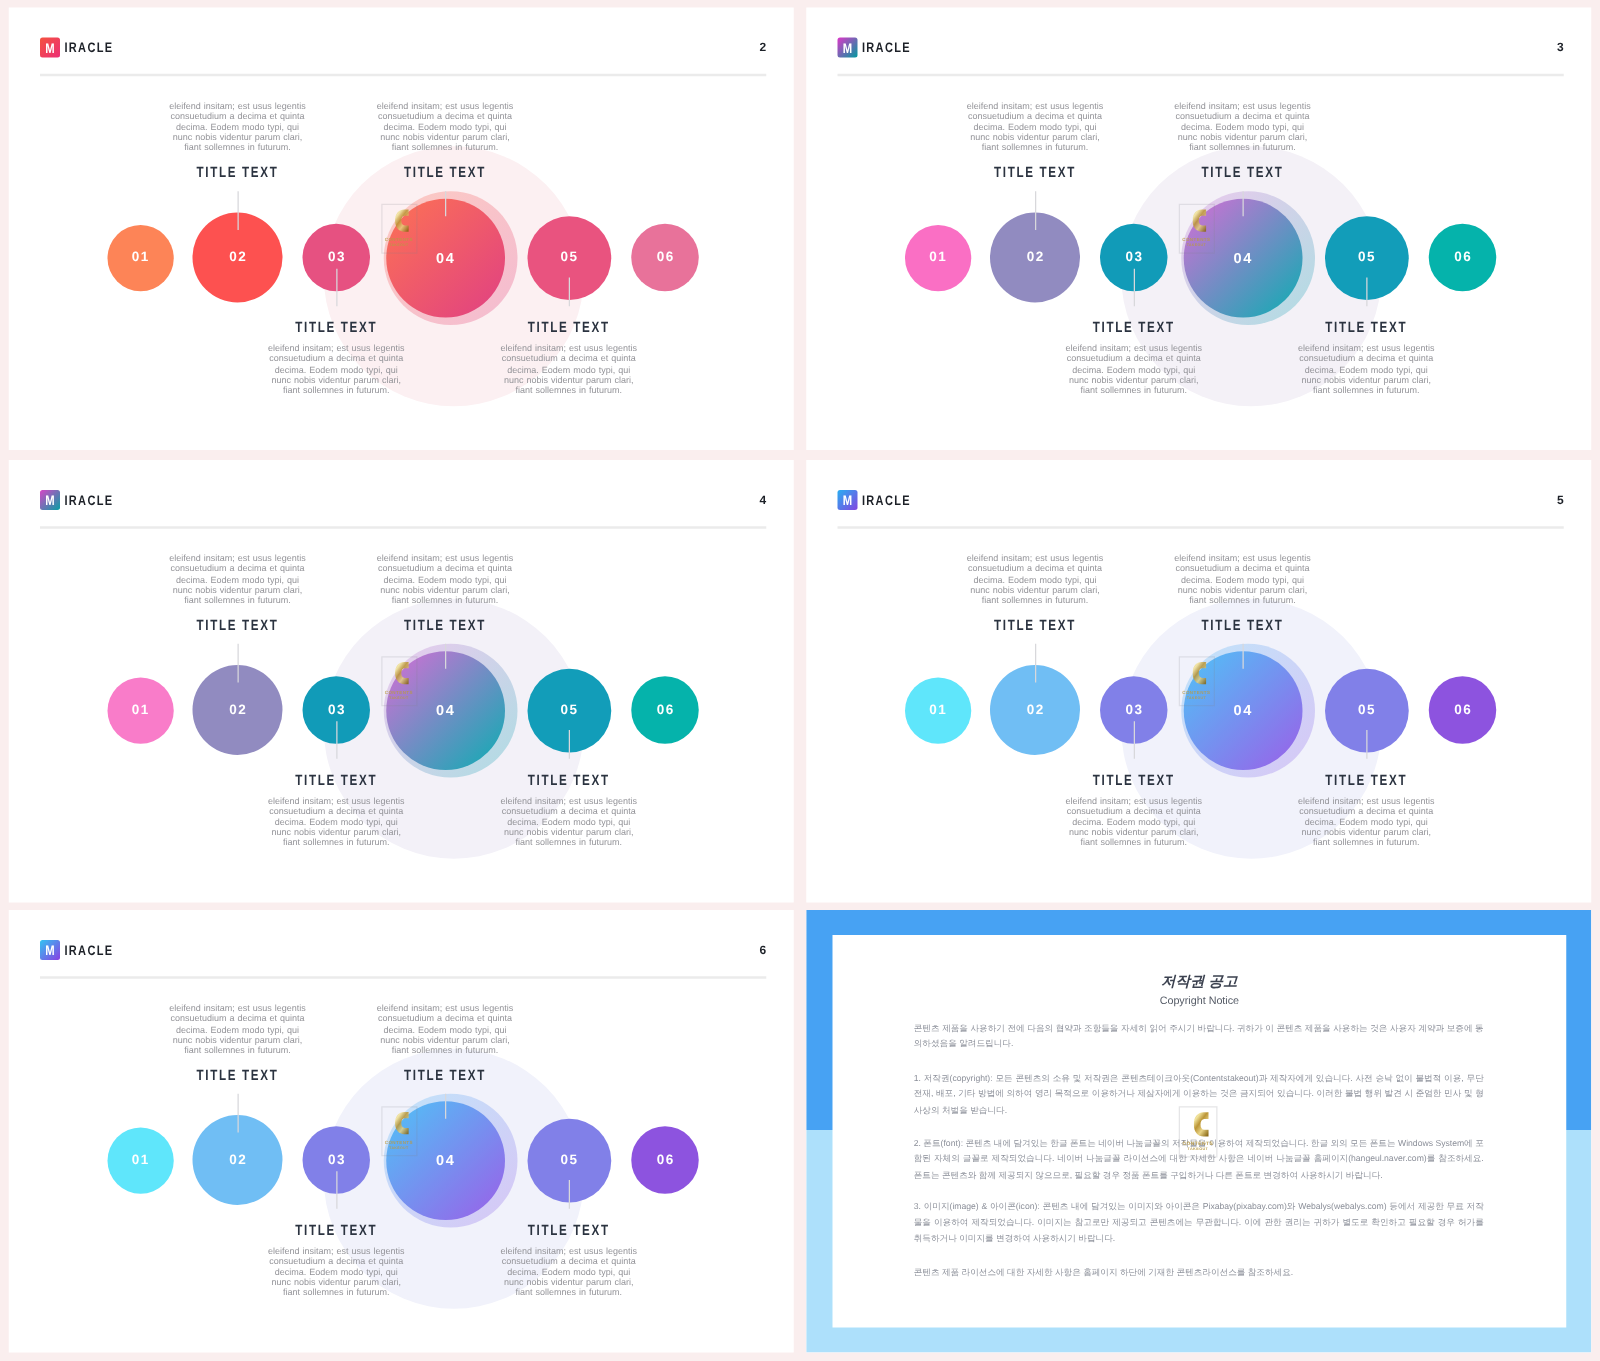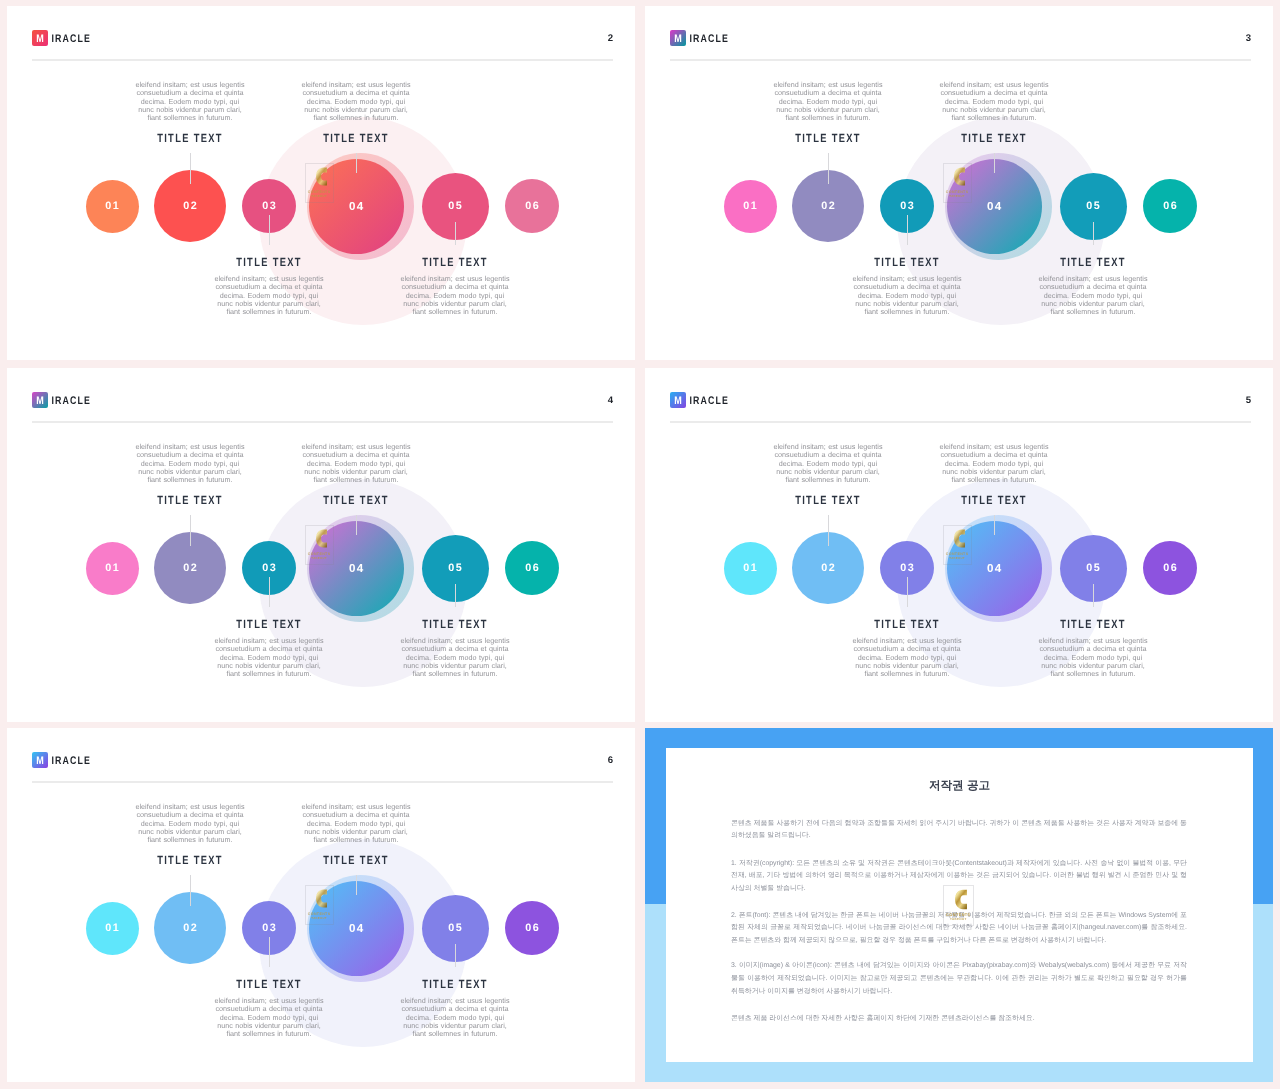--- a/index.html
+++ b/index.html
@@ -448,21 +448,22 @@
         <div>eleifend insitam; est usus legentis</div>
         <div>consuetudium a decima et quinta</div>
         <div>decima. Eodem modo typi, qui</div>
         <div>nunc nobis videntur parum clari,</div>
         <div>fiant sollemnes in futurum.</div>
       </div>
     </div>
     <div class="slide" style="left: 645px; top: 728px; width: 628px; height: 354px;">
       <div class="cp-frame" style="background: linear-gradient(rgb(71, 162, 243) 0%, rgb(71, 162, 243) 49.8%, rgb(173, 224, 251) 49.8%, rgb(173, 224, 251) 100%);"></div>
       <div class="cp-inner" style="inset: 20px 20px 20px 21px;">
-        <div class="cp-title" style="position: absolute; left: 0px; right: 0px; top: 30.5px; font-size: 11.6px; line-height: 13px;">저작권 공고</div>
+        <div class="cp-title" style="position: absolute; left: 0px; right: 0px; top: 30.5px; font-size: 11.6px; line-height: 13px; font-style: italic;">저작권 공고</div>
+        <div class="cp-sub" style="position: absolute; left: 0px; right: 0px; top: 47px; font-size: 8.6px; line-height: 10px;">Copyright Notice</div>
         <div class="cp-p" style="position: absolute; left: 65px; width: 456px; top: 69.5px; font-size: 6.9px; line-height: 12.9px;">콘텐츠 제품을 사용하기 전에 다음의 협약과 조항들을 자세히 읽어 주시기 바랍니다. 귀하가 이 콘텐츠 제품을 사용하는 것은 사용자 계약과 보증에 동의하셨음을 알려드립니다.</div>
         <div class="cp-p" style="position: absolute; left: 65px; width: 456px; top: 109.5px; font-size: 6.9px; line-height: 12.9px;">1. 저작권(copyright): 모든 콘텐츠의 소유 및 저작권은 콘텐츠테이크아웃(Contentstakeout)과 제작자에게 있습니다. 사전 승낙 없이 불법적 이용, 무단전재, 배포, 기타 방법에 의하여 영리 목적으로 이용하거나 제삼자에게 이용하는 것은 금지되어 있습니다. 이러한 불법 행위 발견 시 준엄한 민사 및 형사상의 처벌을 받습니다.</div>
         <div class="cp-p" style="position: absolute; left: 65px; width: 456px; top: 161.5px; font-size: 6.9px; line-height: 12.9px;">2. 폰트(font): 콘텐츠 내에 담겨있는 한글 폰트는 네이버 나눔글꼴의 저작물을 이용하여 제작되었습니다. 한글 외의 모든 폰트는 Windows System에 포함된 자체의 글꼴로 제작되었습니다. 네이버 나눔글꼴 라이선스에 대한 자세한 사항은 네이버 나눔글꼴 홈페이지(hangeul.naver.com)를 참조하세요. 폰트는 콘텐츠와 함께 제공되지 않으므로, 필요할 경우 정품 폰트를 구입하거나 다른 폰트로 변경하여 사용하시기 바랍니다.</div>
         <div class="cp-p" style="position: absolute; left: 65px; width: 456px; top: 212.3px; font-size: 6.9px; line-height: 12.9px;">3. 이미지(image) &amp; 아이콘(icon): 콘텐츠 내에 담겨있는 이미지와 아이콘은 Pixabay(pixabay.com)와 Webalys(webalys.com) 등에서 제공한 무료 저작물을 이용하여 제작되었습니다. 이미지는 참고로만 제공되고 콘텐츠에는 무관합니다. 이에 관한 권리는 귀하가 별도로 확인하고 필요할 경우 허가를 취득하거나 이미지를 변경하여 사용하시기 바랍니다.</div>
         <div class="cp-p" style="position: absolute; left: 65px; width: 456px; top: 265px; font-size: 6.9px; line-height: 12.9px;">콘텐츠 제품 라이선스에 대한 자세한 사항은 홈페이지 하단에 기재한 콘텐츠라이선스를 참조하세요.</div>
         <div class="wm" style="left: 276.7px; top: 137.2px; width: 31.3px; height: 40.69px; opacity: 0.95;">
           <div class="bx"></div>
           <svg viewBox="0 0 66 100" width="12.739099999999999" height="21.036730000000002" style="position: absolute; left: 11.8627px; top: 3.90624px;">
             <defs>
               <linearGradient id="gld5" x1="0" y1="0" x2="0.85" y2="1">

